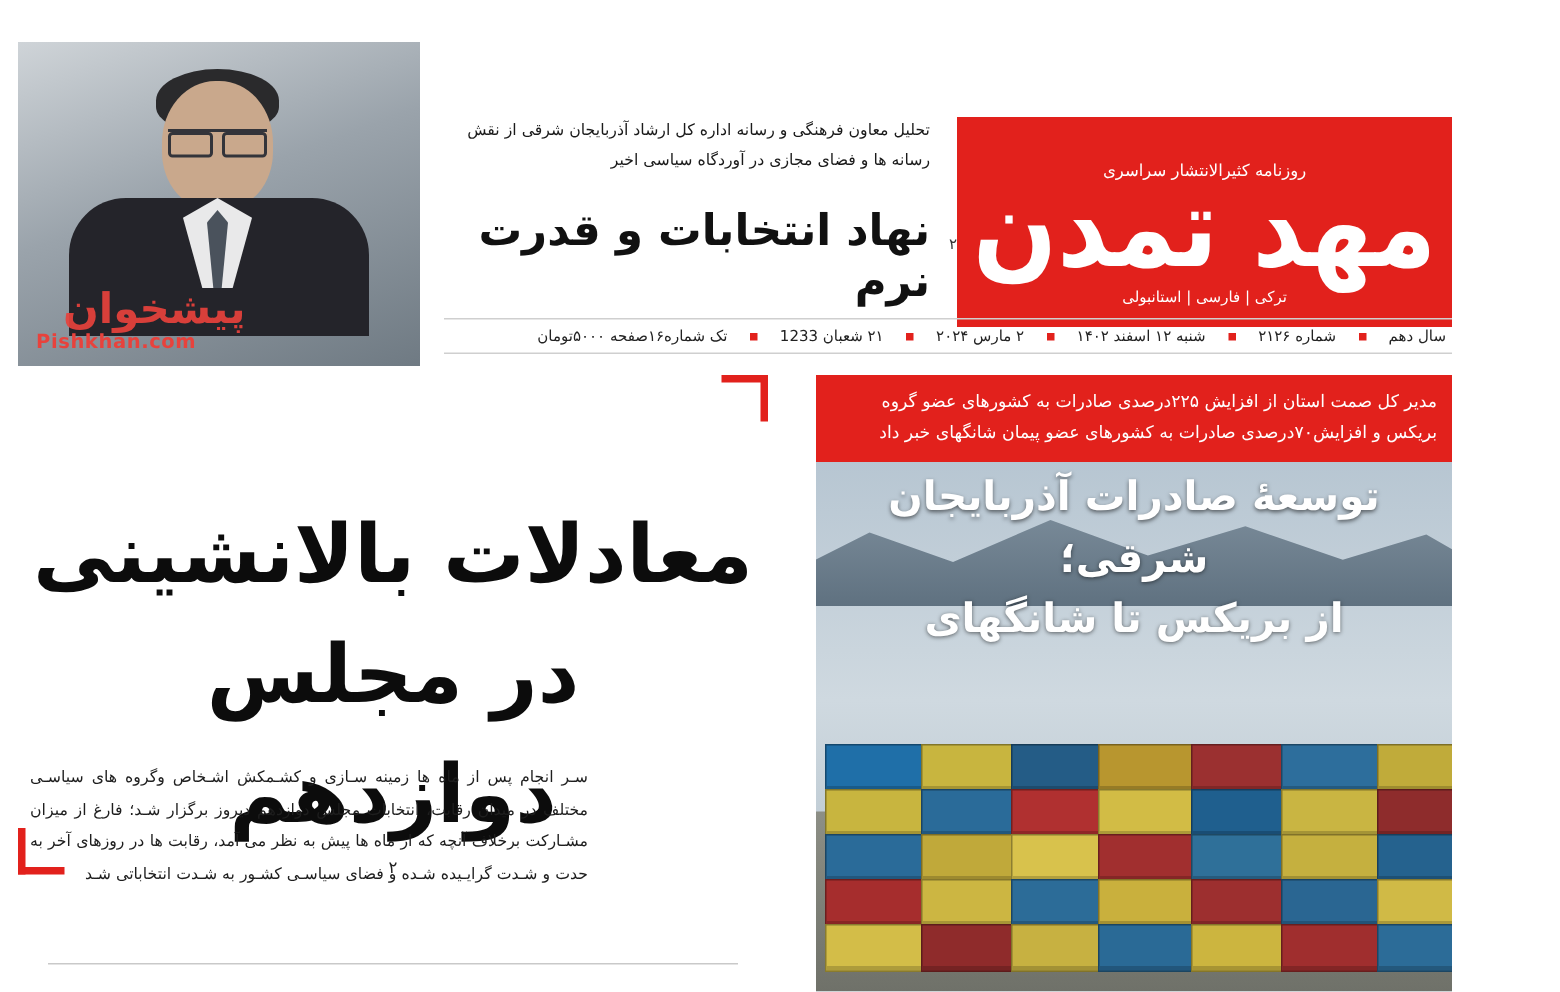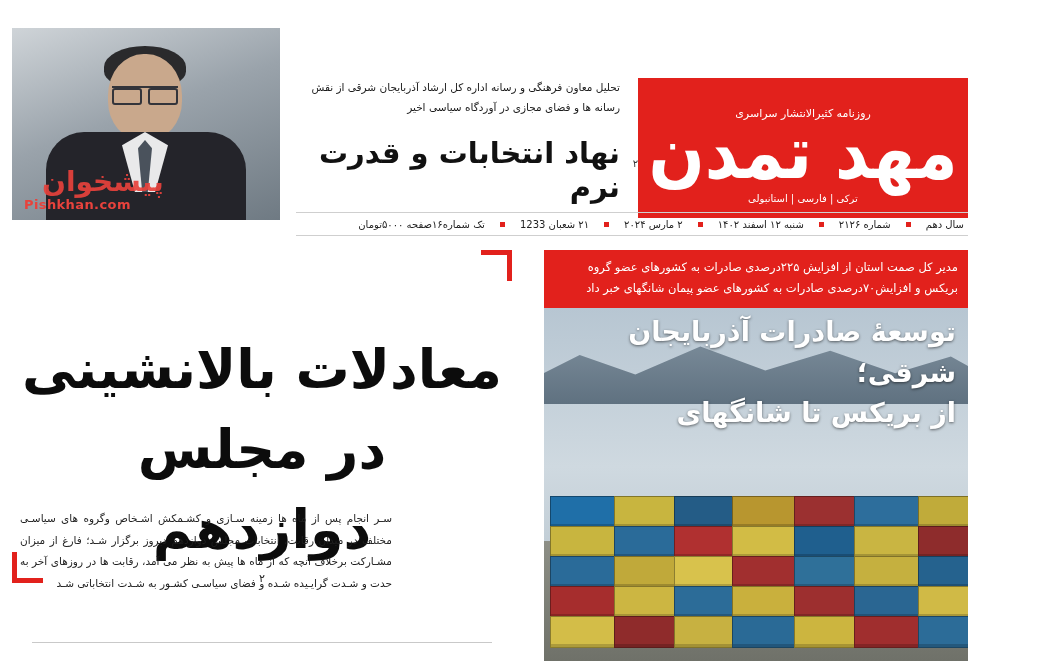--- a/index.html
+++ b/index.html
@@ -90,21 +90,21 @@
     right: -18px;
     font-size: 10px;
     color: #333;
   }
 
   .portrait {
     position: absolute;
     top: 28px;
     left: 12px;
     width: 268px;
-    height: 192px;
+    height: 216px;
     background: linear-gradient(160deg,#cfd4d8 0%, #9aa3ab 45%, #6f7a83 100%);
     overflow: hidden;
   }
   .portrait .head {
     position: absolute;
     left: 96px;
     top: 26px;
     width: 74px;
     height: 86px;
     background: #c9a88c;
@@ -237,21 +237,21 @@
     box-sizing: border-box;
     text-align: right;
     direction: rtl;
   }
   .story-left .headline {
     position: absolute;
     top: 62px;
     right: 0;
     width: 424px;
     direction: rtl;
-    text-align: right;
+    text-align: center;
     color: #ffffff;
     font-size: 27px;
     font-weight: bold;
     line-height: 1.5;
     text-shadow: 0 1px 3px rgba(0,0,0,.55);
     padding: 0 12px;
     box-sizing: border-box;
     z-index: 3;
   }
   .photo {

